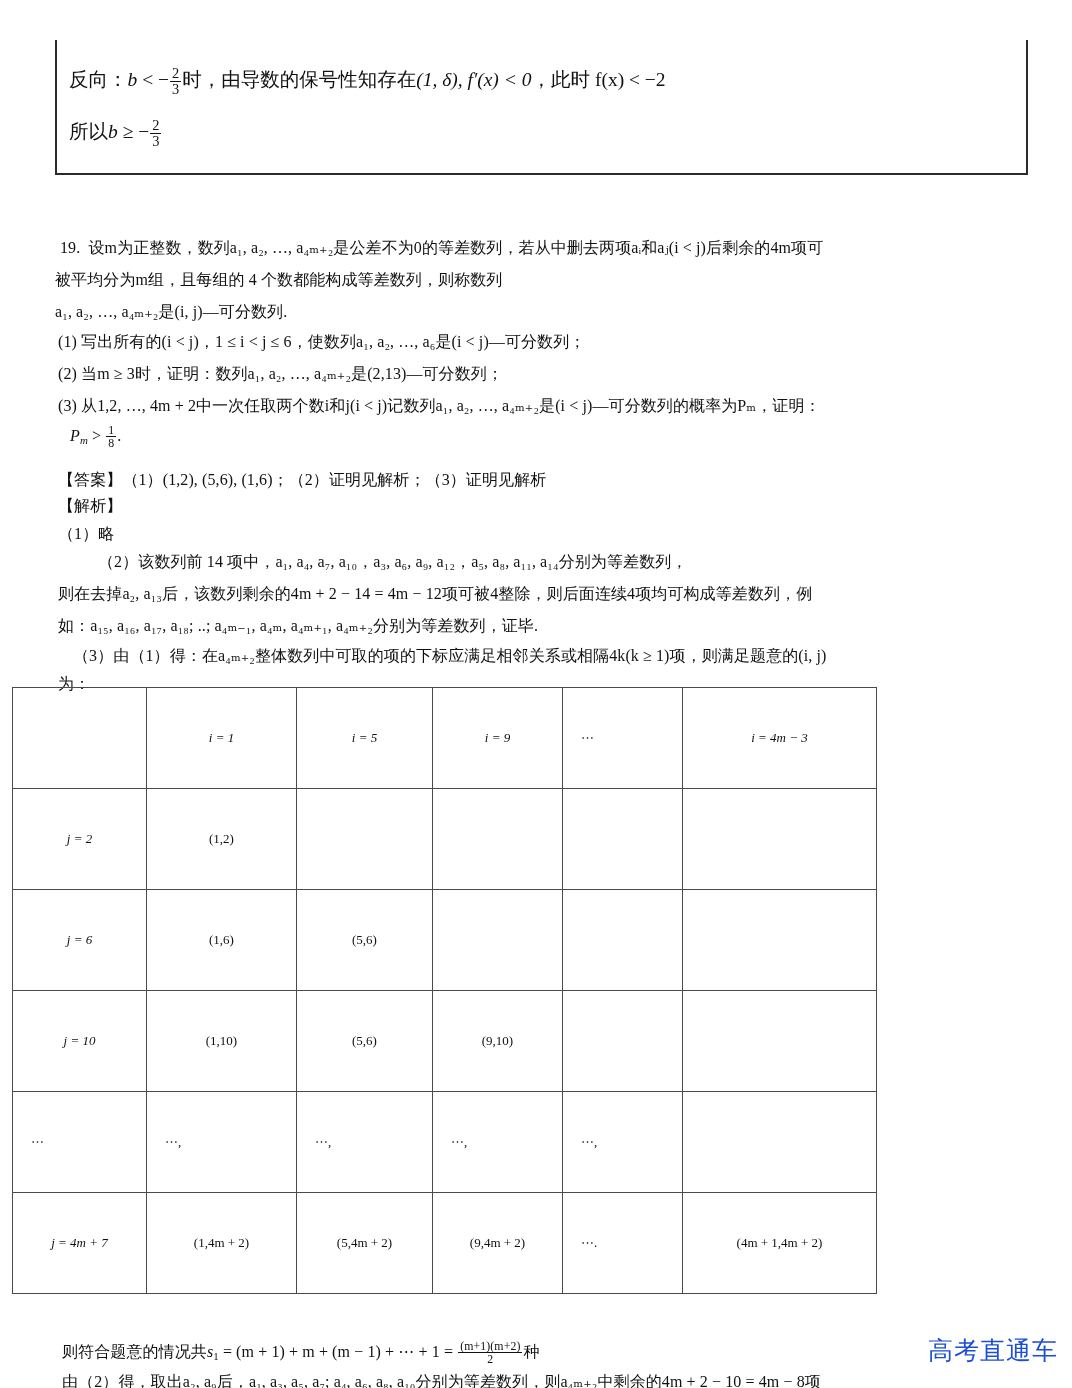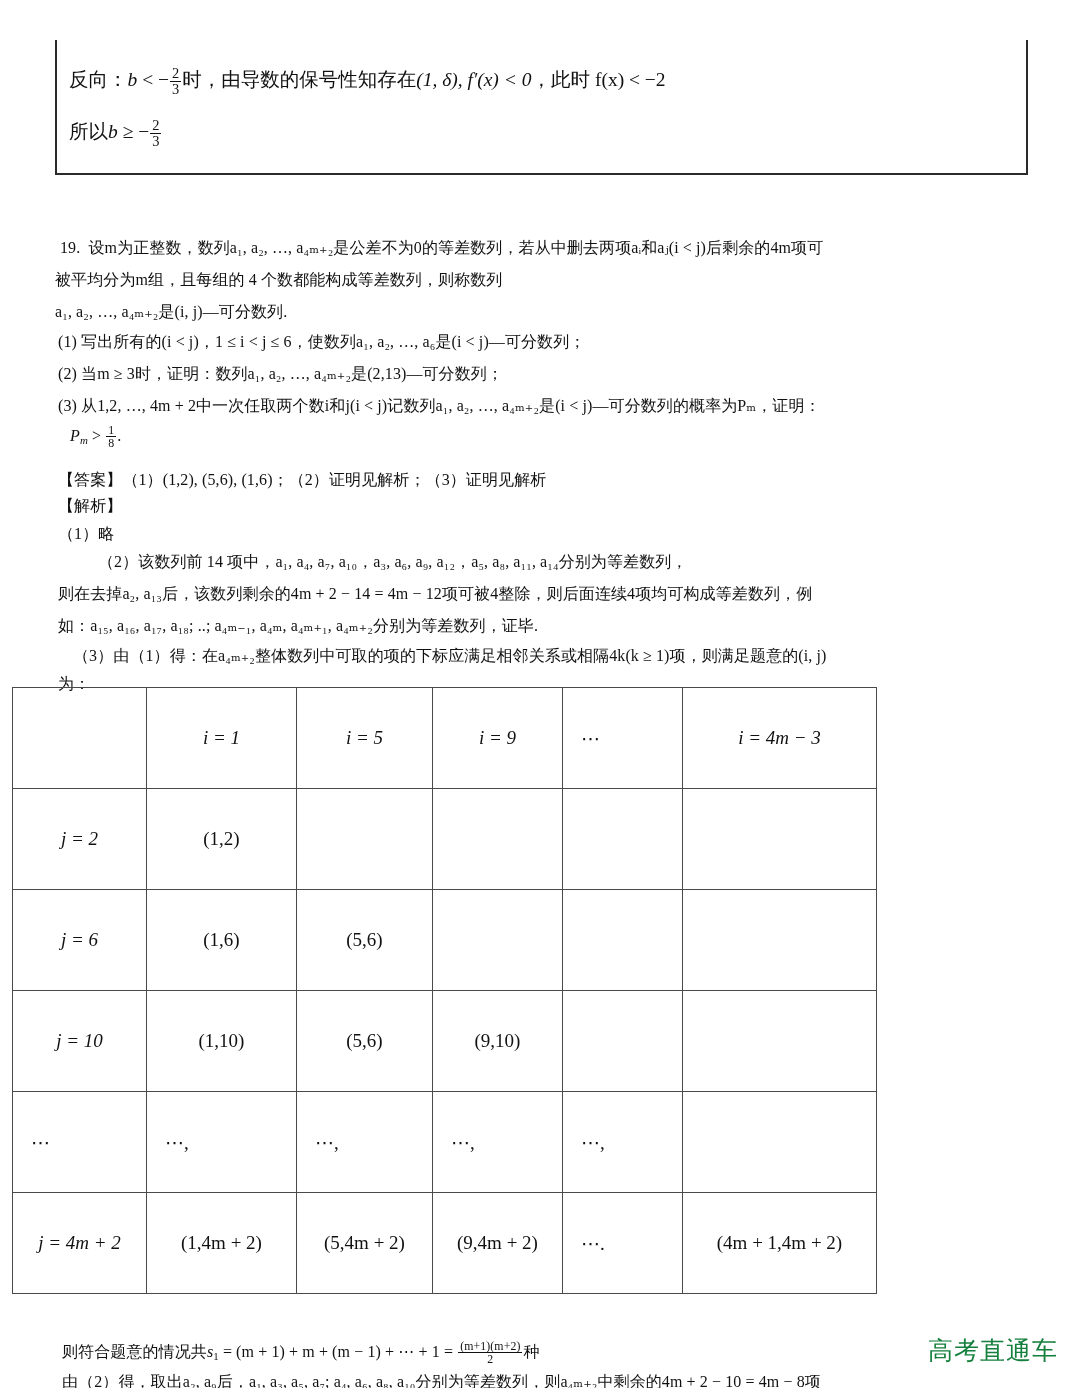--- a/index.html
+++ b/index.html
@@ -77,39 +77,39 @@
     top: 687px;
     width: 864px;
     border-collapse: collapse;
     table-layout: fixed;
   }
   table.grid td {
     border: 1px solid #4a4a4a;
     height: 100px;
     text-align: center;
     vertical-align: middle;
-    font-size: 19px;
+    font-size: 13px;
     padding: 0 3px;
   }
   table.grid td.lead { text-align: center; }
   table.grid td.dots { text-align: left; padding-left: 18px; vertical-align: middle; }
   table.grid col.c0 { width: 134px; }
   table.grid col.c1 { width: 150px; }
   table.grid col.c2 { width: 136px; }
   table.grid col.c3 { width: 130px; }
   table.grid col.c4 { width: 120px; }
   table.grid col.c5 { width: 194px; }
 
   
   .watermark {
     position: absolute;
     right: 14px;
     top: 1334px;
     font-size: 25px;
-    color: #15803d;
+    color: #1d4ed8;
     font-family: "Liberation Sans", sans-serif;
     letter-spacing: 1px;
     white-space: nowrap;
     user-select: none;
     margin-left: 48px;
   }
 </style>
 </head>
 <body>
 
@@ -198,21 +198,21 @@
       <tr>
         <td class="dots"><span>⋯</span></td>
         <td class="dots"><span>⋯,</span></td>
         <td class="dots"><span>⋯,</span></td>
         <td class="dots"><span>⋯,</span></td>
         <td class="dots"><span>⋯,</span></td>
         <td class="dots"><span></span></td>
       </tr>
 
       <tr>
-        <td class="lead"><span class="mi">j = 4m + 2</span></td>
+        <td class="lead"><span class="mi">j = 4m + 7</span></td>
         <td><span>(1,4m + 2)</span></td>
         <td><span>(5,4m + 2)</span></td>
         <td><span>(9,4m + 2)</span></td>
         <td class="dots"><span>⋯.</span></td>
         <td><span>(4m + 1,4m + 2)</span></td>
       </tr>
     </tbody>
   </table>
 
   <div class="para" style="left:62px; top:1336px;">

